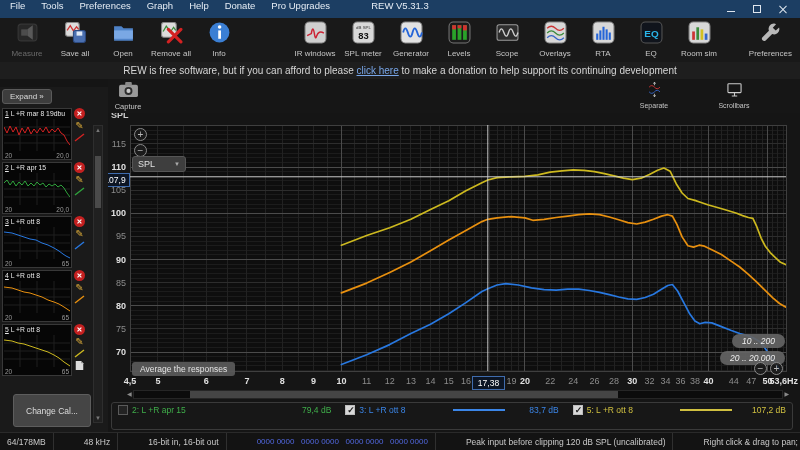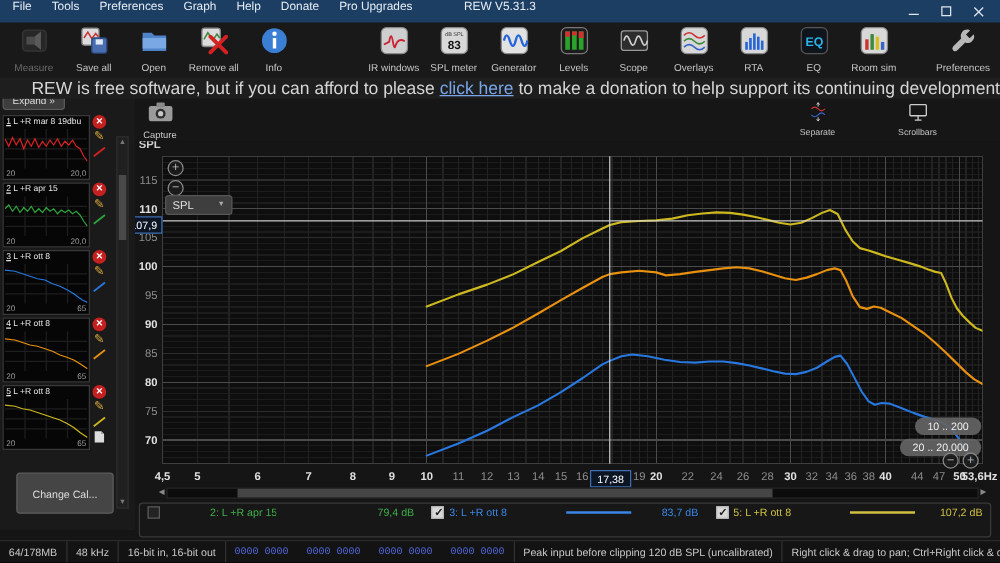--- a/index.html
+++ b/index.html
@@ -25,24 +25,24 @@
   .tspacer1{width:48px;}
   .tgrow{flex:1;}
   #tb-right{margin-right:5px;}
   .tbtn{min-width:42px;padding:0 3px;display:flex;flex-direction:column;align-items:center;gap:1px;cursor:pointer;}
   .tbtn svg{width:23px;height:23px;}
   .tlabel{font-size:8px;color:#c6c6c6;white-space:nowrap;}
   .tbtn.disabled .tlabel{color:#6b6b6b;}
   .tbtn.disabled svg{opacity:.45;}
   
   .banner{position:absolute;top:62px;left:0;width:800px;height:17px;background:#1e1e1e;
-          text-align:right;font-size:14px;color:#d6d6d6;line-height:17px;z-index:4;}
+          text-align:center;font-size:10px;color:#d6d6d6;line-height:17px;z-index:4;}
   .blink{color:#78a6e8;text-decoration:underline;cursor:pointer;}
   
-  .sidebar{position:absolute;left:0;top:71px;width:108px;height:353px;background:#1a1a1a;z-index:3;}
+  .sidebar{position:absolute;left:0;top:87px;width:108px;height:353px;background:#1a1a1a;z-index:3;}
   .expand-btn{position:absolute;left:2px;top:2px;height:15px;background:#3d3d3d;border:1px solid #5a5a5a;
               border-radius:3px;color:#ddd;font-size:8px;padding:0 7px;cursor:pointer;
               font-family:"Liberation Sans",sans-serif;}
   #meas-list{position:absolute;left:2px;top:21px;}
   .mi{display:flex;margin-bottom:2px;height:52px;}
   .thumb{width:70px;height:52px;background:#060606;border:1px solid #383838;position:relative;
          box-sizing:border-box;cursor:pointer;}
   .thumb-name{font-size:6.8px;color:#e8e8e8;white-space:nowrap;overflow:hidden;padding:1px 0 0 2px;height:8px;}
   .thumb-name u{text-decoration:underline;}
   .thumb svg{display:block;margin:1px 0 0 1px;}
@@ -92,21 +92,21 @@
   .avg-btn{position:absolute;left:132px;top:362px;height:14px;background:rgba(90,90,90,.92);
            border-radius:3px;color:#e4e4e4;font-size:8.5px;line-height:14px;padding:0 8px;
            cursor:pointer;z-index:2;white-space:nowrap;}
   .cursorbox{position:absolute;background:#0c1524;border:1px solid #3f6cae;color:#fff;font-size:8.5px;
              text-align:center;line-height:12px;z-index:2;box-sizing:border-box;}
   .cursor-ybox{left:100px;top:173px;width:30px;height:14px;}
   .cursor-xbox{left:472px;top:376px;width:33px;height:14px;}
   .presets{position:absolute;right:15px;top:334px;display:flex;flex-direction:column;
            align-items:flex-end;gap:3px;z-index:2;}
   .preset{height:14px;line-height:14px;background:rgba(100,100,100,.92);border-radius:7px;color:#eee;
-          font-size:8.5px;padding:0 10px;cursor:pointer;}
+          font-size:8.5px;padding:0 10px;cursor:pointer;font-style:italic;}
   .hscroll{position:absolute;left:127px;top:390px;width:662px;height:9px;display:flex;
            align-items:center;gap:1px;z-index:2;}
   .harr{font-size:6px;color:#8a8a8a;line-height:9px;cursor:pointer;}
   .htrack{flex:1;height:7px;background:#0c0c0c;border:1px solid #262626;position:relative;cursor:pointer;}
   .hthumb{position:absolute;left:56px;width:428px;top:0;bottom:0;background:#454545;}
   
   .legend{position:absolute;left:111px;top:402px;width:682px;height:28px;background:#171717;
           border:1px solid #3a3a3a;border-radius:3px;display:grid;grid-template-columns:1fr 1fr 1fr;
           grid-template-rows:1fr 1fr;padding:1px 6px;box-sizing:border-box;column-gap:14px;z-index:3;}
   .lg-cell{display:flex;align-items:center;gap:4px;font-size:8.5px;min-width:0;}
@@ -114,23 +114,23 @@
       cursor:pointer;box-sizing:border-box;}
   .cb.checked{background:#d8d8d8;border-color:#bdbdbd;}
   .cb.checked::after{content:"✓";position:absolute;left:1px;top:-1px;font-size:9px;color:#1a1a1a;
       font-weight:bold;line-height:10px;}
   .lg-label{white-space:nowrap;overflow:hidden;flex:1;}
   .lg-line{width:52px;height:2px;flex:none;}
   .lg-val{width:50px;text-align:right;flex:none;white-space:nowrap;}
   
   .statusbar{position:absolute;left:0;top:432px;width:800px;height:18px;background:#131313;
              border-top:1px solid #2a2a2a;display:flex;align-items:stretch;font-size:8.5px;
-             color:#c9c9c9;z-index:5;box-sizing:border-box;}
+             color:#c9c9c9;z-index:5;box-sizing:border-box;gap:23px;}
   .ss{padding:0 7px;border-right:1px solid #303030;display:flex;align-items:center;white-space:nowrap;}
-  .ss.digits{color:#5168e0;font-family:Liberation Mono, monospace;font-size:8px;white-space:pre;}
+  .ss.digits{color:#5168e0;font-family:Liberation Sans, sans-serif;font-size:8px;white-space:pre;}
   .ss.hint{border-right:none;flex:1;overflow:hidden;}
   svg text{font-family:"Liberation Sans",sans-serif;}
 </style>
 </head>
 <body>
 
 <div id="app">
 
   <div class="titlebar">
     <div class="menus">
@@ -656,40 +656,41 @@
       <text x="798" y="384" text-anchor="end" font-size="9" fill="#e0e0e0" font-weight="bold">53,6Hz</text>
     </svg>
 
   <div class="spl-title">SPL</div>
   <div class="vz vz1">+</div>
   <div class="vz vz2">−</div>
   <div class="spl-dd">
     <span>SPL</span>
     <span class="dd-arr">▼</span>
   </div>
+  <div class="avg-btn">Average the responses</div>
   <div class="cursorbox cursor-ybox">107,9</div>
   <div class="cursorbox cursor-xbox">17,38</div>
   <div class="presets" id="presets">
       <div class="preset">10 .. 200</div>
       <div class="preset">20 .. 20.000</div>
     </div>
   <div class="hz hz1">−</div>
   <div class="hz hz2">+</div>
   <div class="hscroll">
     <span class="harr">◀</span>
     <span class="htrack">
         <span class="hthumb"></span>
       </span>
     <span class="harr">▶</span>
   </div>
 
   <div class="legend" id="legend">
       <div class="lg-cell">
         <span class="cb"></span>
-        <span class="lg-label" style="color: rgb(63, 174, 74); margin-left: 36px;">2: L +R apr 15</span>
+        <span class="lg-label" style="color: rgb(63, 174, 74);">2: L +R apr 15</span>
         <span class="lg-line"></span>
         <span class="lg-val" style="color: rgb(63, 174, 74);">79,4 dB</span>
       </div>
       <div class="lg-cell">
         <span class="cb checked"></span>
         <span class="lg-label" style="color: rgb(59, 134, 232);">3: L +R ott 8</span>
         <span class="lg-line" style="background: rgb(59, 134, 232);"></span>
         <span class="lg-val" style="color: rgb(59, 134, 232);">83,7 dB</span>
       </div>
       <div class="lg-cell">

